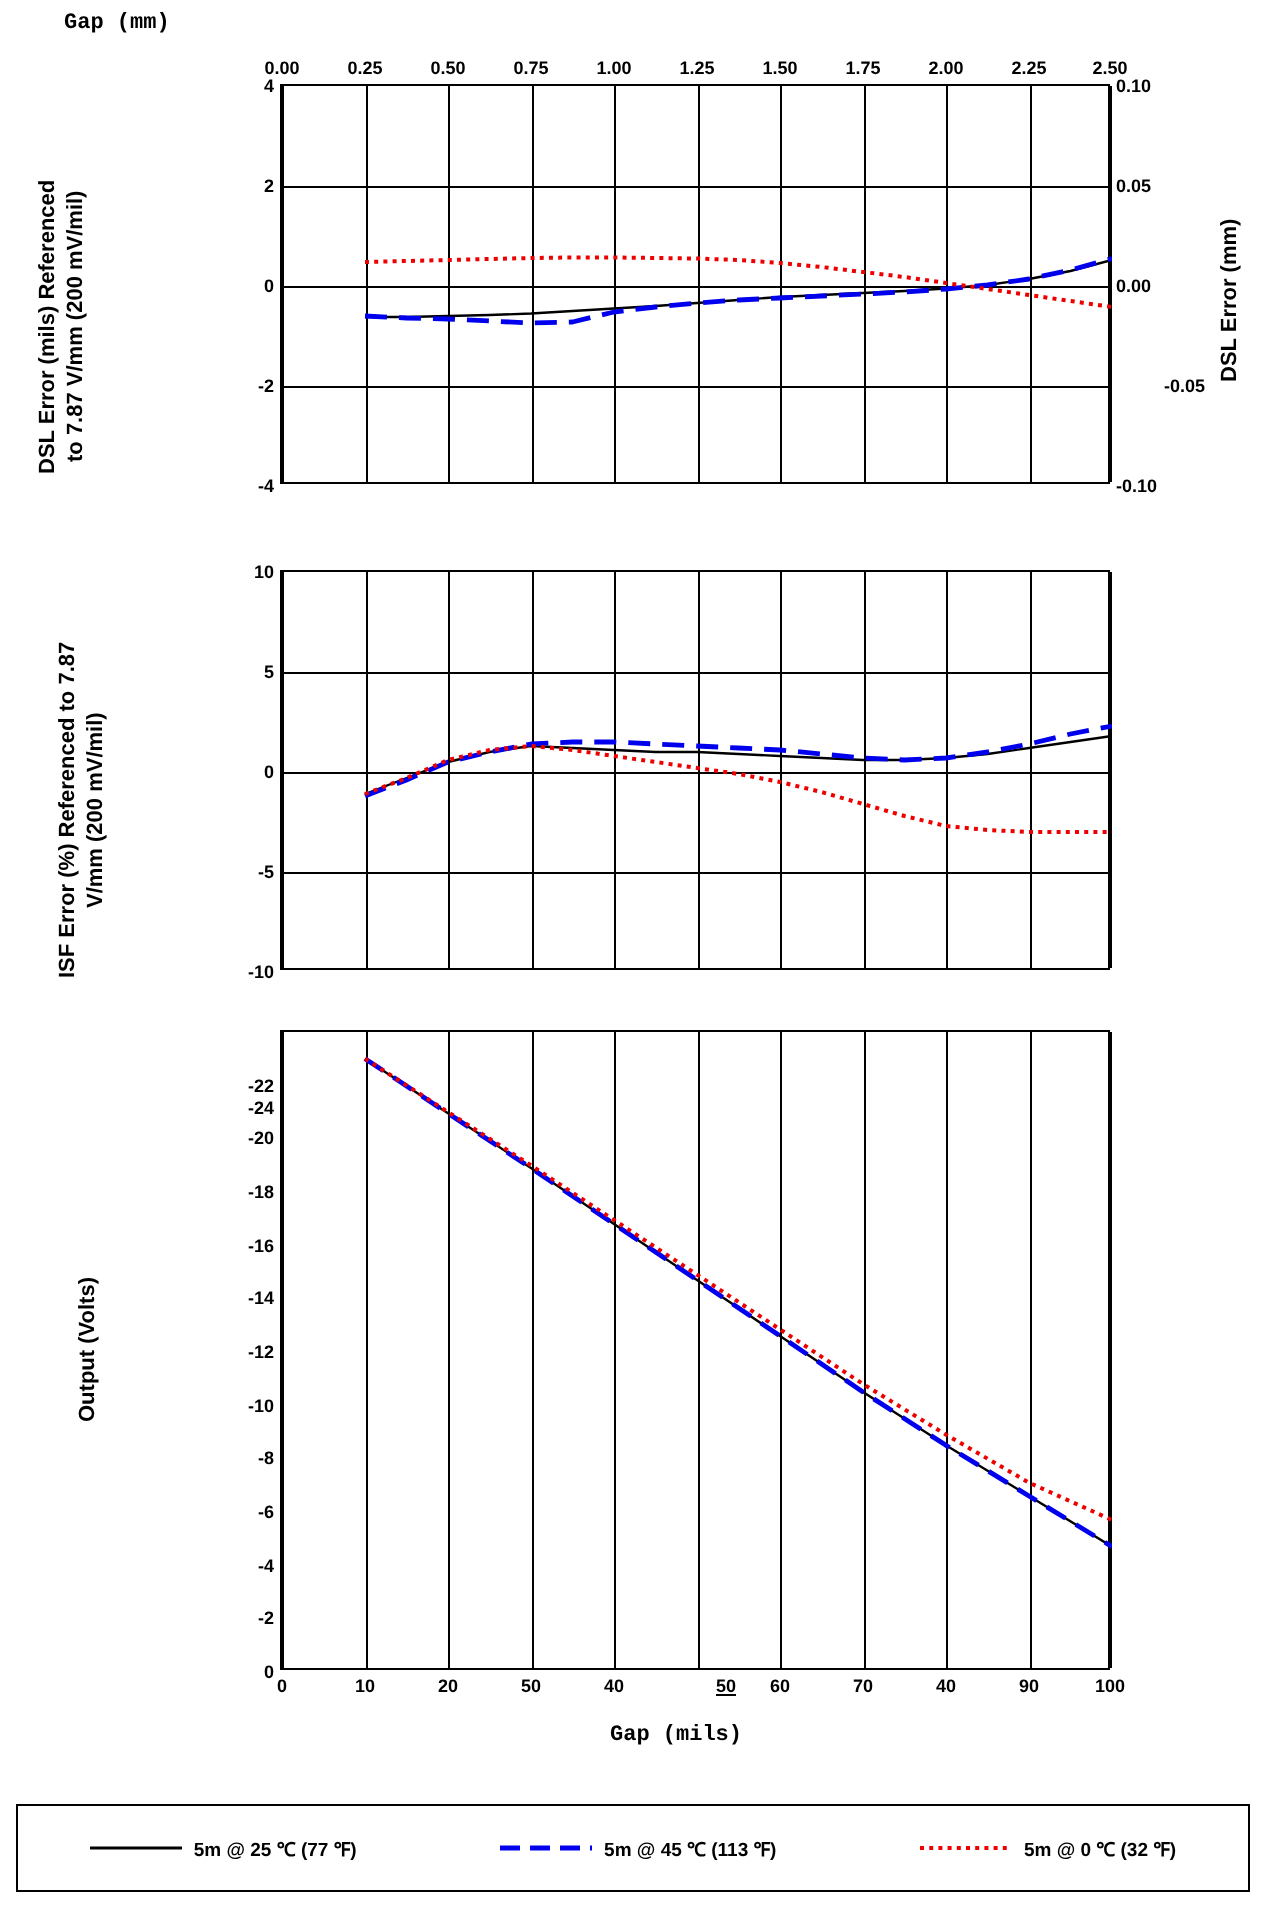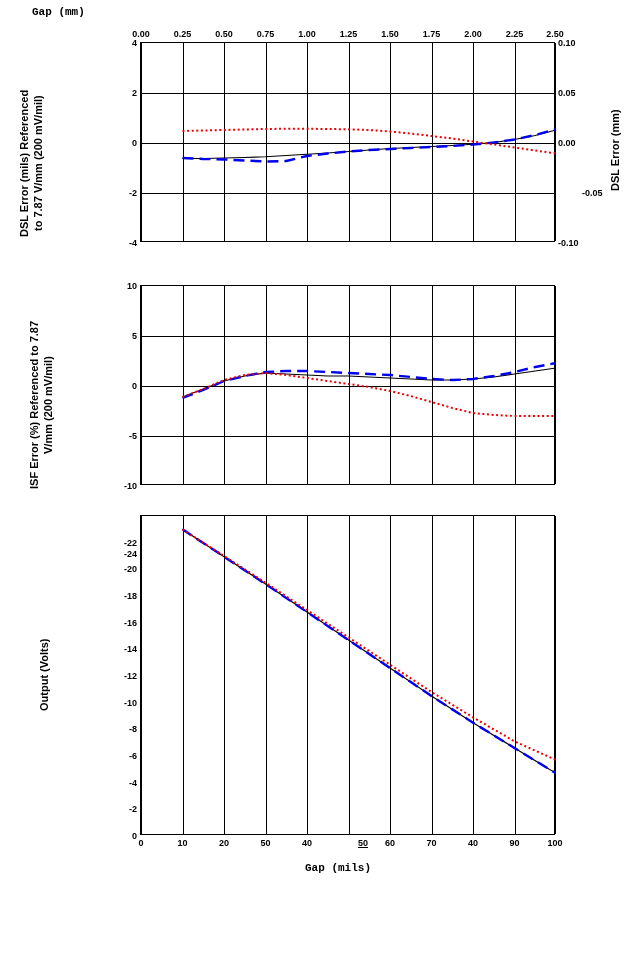--- a/index.html
+++ b/index.html
@@ -164,14 +164,34 @@
 
     <svg id="svg3" width="415" height="320" viewBox="0 0 415 320" style="position:absolute;left:0;top:0;">
         <polyline points="41.50,13.33 83.00,40.67 124.50,68.00 166.00,96.00 207.50,124.00 249.00,152.00 290.50,180.00 332.00,206.67 373.50,232.00 415.00,257.33" fill="none" stroke="#000000" stroke-width="1.2" stroke-linecap="butt" stroke-linejoin="round"></polyline>
         <polyline points="41.50,13.33 83.00,40.67 124.50,68.00 166.00,96.00 207.50,124.00 249.00,152.00 290.50,180.00 332.00,206.67 373.50,232.00 415.00,257.33" fill="none" stroke="#0000ee" stroke-width="2.4" stroke-dasharray="11,6" stroke-linecap="butt" stroke-linejoin="round"></polyline>
         <polyline points="41.50,13.33 83.00,40.00 124.50,66.67 166.00,94.00 207.50,121.33 249.00,148.67 290.50,176.00 332.00,201.33 373.50,225.33 415.00,244.00" fill="none" stroke="#ee0000" stroke-width="2" stroke-dasharray="2,2.6" stroke-linecap="butt" stroke-linejoin="round"></polyline>
       </svg>
   </div>
 
   <div class="abs axlbl" style="left:305px;top:862px;">Gap (mils)</div>
 
+  <div class="legend" style="left:8px;top:902px;width:617px;height:44px;">
+    <div class="leg-item">
+      <svg class="leg-line" viewBox="0 0 46 10">
+        <line x1="0" y1="5" x2="46" y2="5" stroke="#000000" stroke-width="1.4"></line>
+      </svg>
+      <span>5m @ 25 ℃ (77 ℉)</span>
+    </div>
+    <div class="leg-item">
+      <svg class="leg-line" viewBox="0 0 46 10">
+        <line x1="0" y1="5" x2="46" y2="5" stroke="#0000ee" stroke-width="2.4" stroke-dasharray="10,5"></line>
+      </svg>
+      <span>5m @ 45 ℃ (113 ℉)</span>
+    </div>
+    <div class="leg-item">
+      <svg class="leg-line" viewBox="0 0 46 10">
+        <line x1="0" y1="5" x2="46" y2="5" stroke="#ee0000" stroke-width="2" stroke-dasharray="2,2.6"></line>
+      </svg>
+      <span>5m @ 0 ℃ (32 ℉)</span>
+    </div>
+  </div>
 
 </div>
 
 </body></html>

